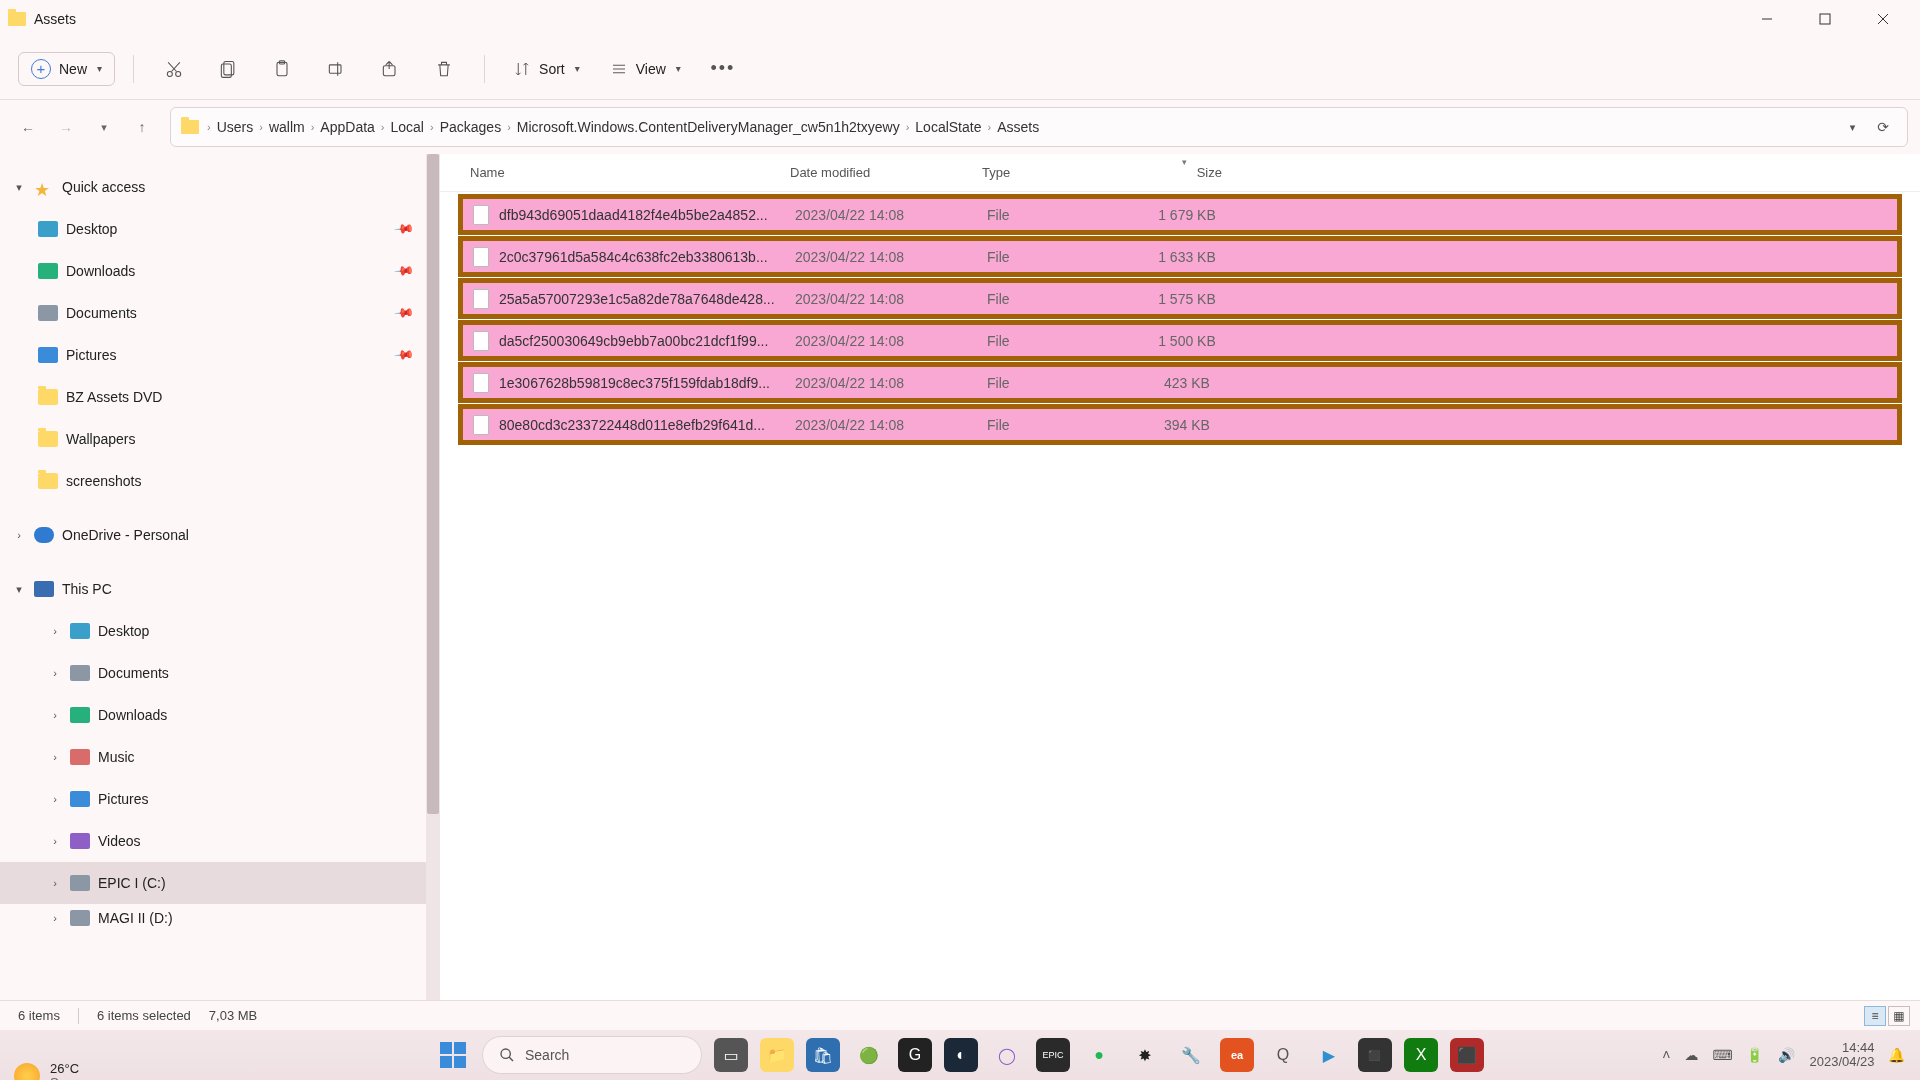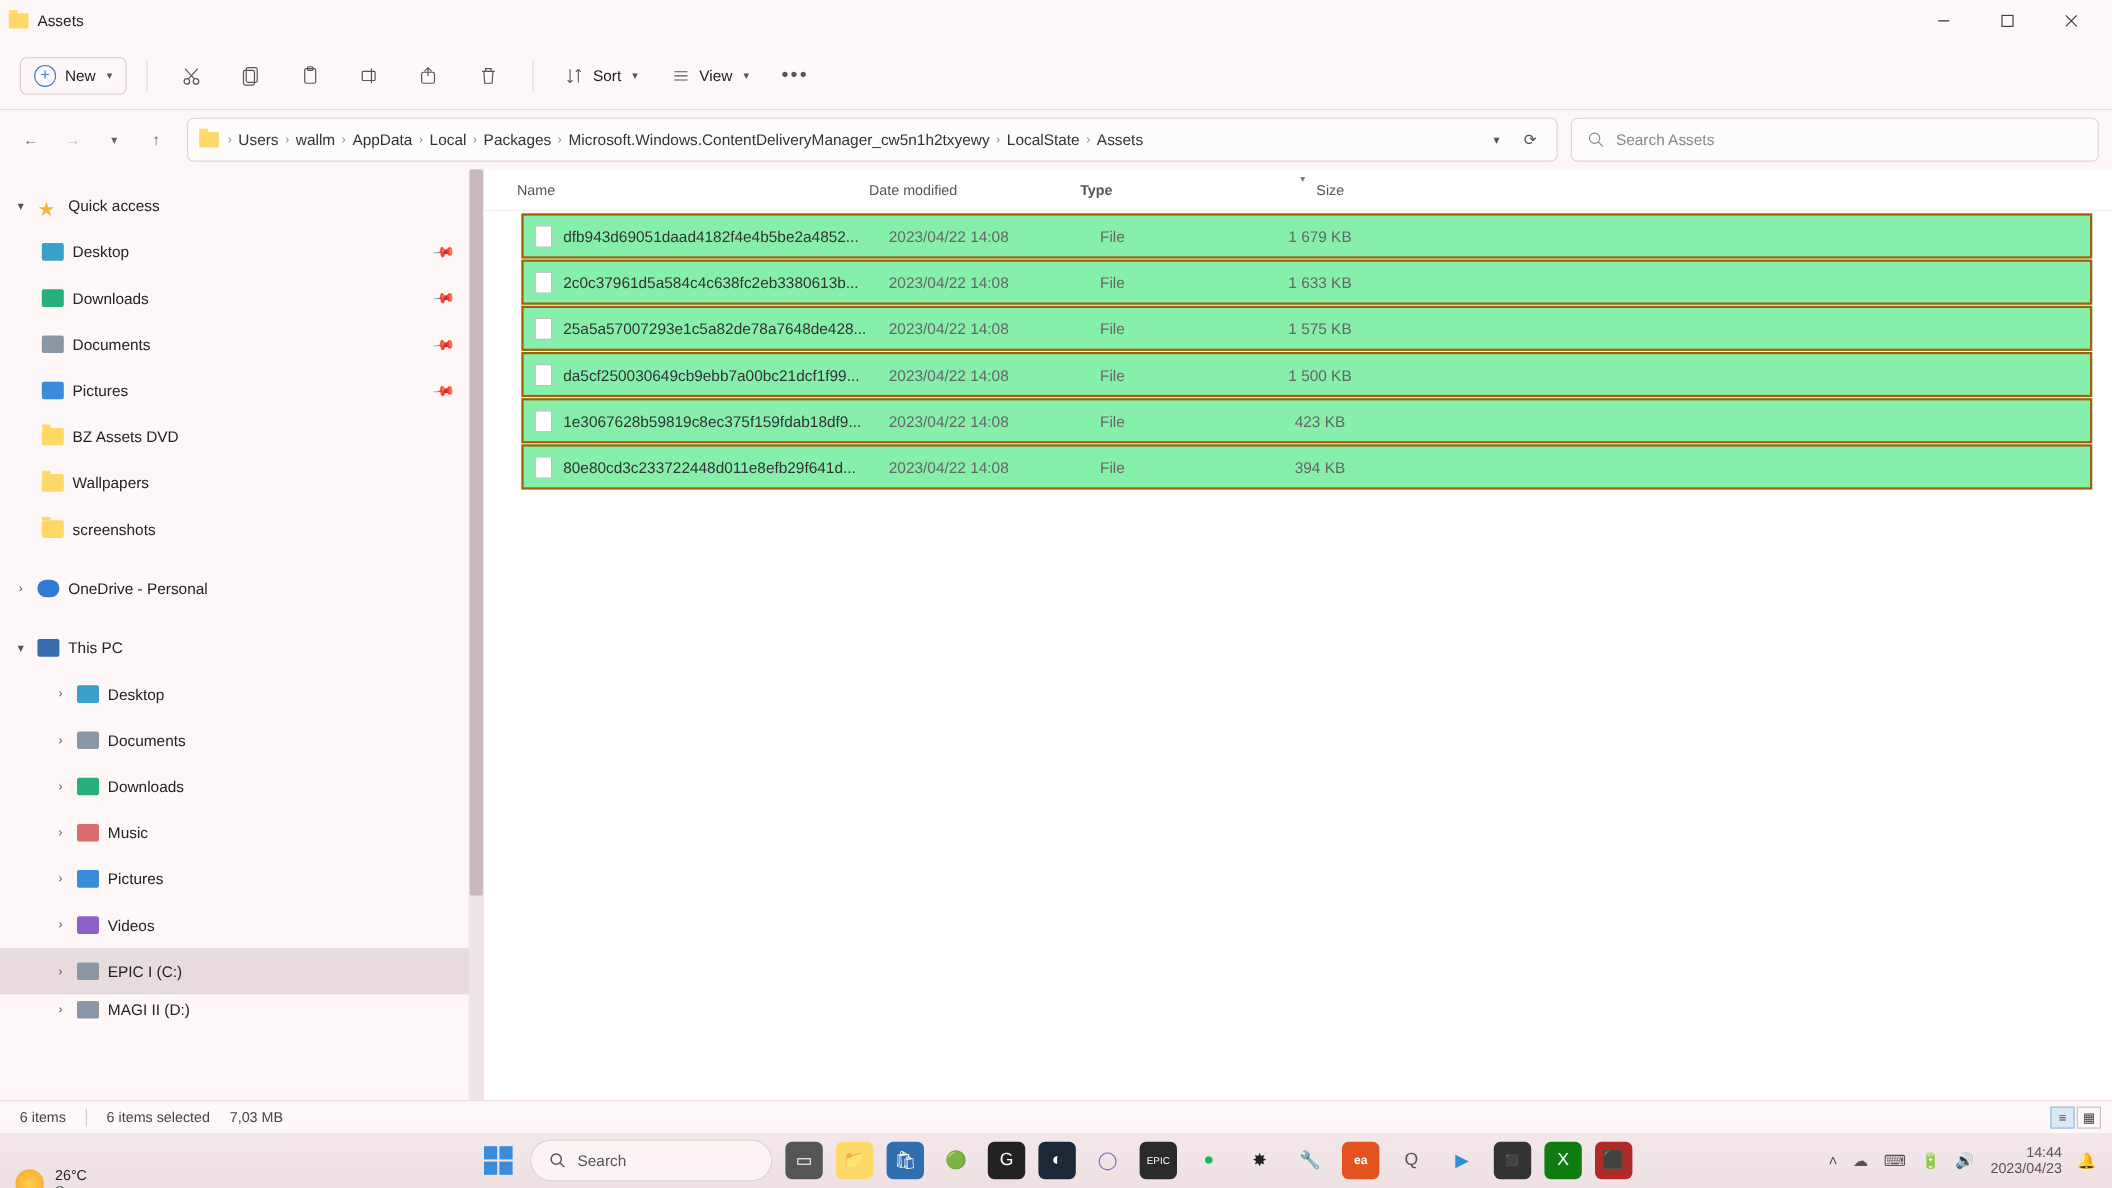--- a/index.html
+++ b/index.html
@@ -58,25 +58,25 @@
 .ico.vids{background:#8e5fc7;}
 .ico.cloud{background:#2f7bd1;border-radius:8px;}
 .ico.pc{background:#3a6db0;}
 .ico.drive{background:#8b97a5;}
 
 .content{flex:1;background:#fff;position:relative;}
 .cols{display:flex;height:38px;align-items:center;border-bottom:1px solid #eee;font-size:13px;color:#555;}
 .col{padding:0 10px;display:flex;align-items:center;gap:4px;}
 .c-name{width:340px;padding-left:30px;}
 .c-date{width:192px;}
-.c-type{width:160px;font-weight:bold;}
+.c-type{width:160px;}
 .c-size{width:100px;justify-content:flex-end;position:relative;}
 .sort-ind{position:absolute;top:-8px;left:50%;font-size:9px;color:#777;}
 .rows{padding:2px 18px 0 18px;}
-.row{display:flex;align-items:center;height:41px;background:#86efac;border:2px solid #a16207;margin-bottom:1px;margin-left:16px;}
+.row{display:flex;align-items:center;height:41px;background:#f9a8d4;border:5px solid #a16207;margin-bottom:1px;}
 .row .rc{padding:0 10px;white-space:nowrap;overflow:hidden;text-overflow:ellipsis;color:#333;}
 .r-name{width:322px;display:flex;align-items:center;gap:10px;padding-left:10px;}
 .file-ico{width:16px;height:20px;border:1px solid #bbb;background:#fff;border-radius:1px;flex-shrink:0;}
 .r-date{width:192px;color:#666 !important;}
 .r-type{width:160px;color:#666 !important;}
 .r-size{width:100px;text-align:center;color:#666 !important;}
 
 .status{height:30px;border-top:1px solid #e9dcde;display:flex;align-items:center;padding:0 18px;gap:18px;font-size:13px;color:#444;background:#fdf7f8;position:relative;}
 .status-sep{width:1px;height:16px;background:#ccc;}
 .view-toggles{position:absolute;right:10px;display:flex;gap:2px;}
@@ -208,27 +208,20 @@
     <span class="crumb">Packages</span>
     <span class="crumb-sep">›</span>
     <span class="crumb">Microsoft.Windows.ContentDeliveryManager_cw5n1h2txyewy</span>
     <span class="crumb-sep">›</span>
     <span class="crumb">LocalState</span>
     <span class="crumb-sep">›</span>
     <span class="crumb">Assets</span>
     <span class="addr-spacer"></span>
     <span class="addr-btn" style="font-size:11px;">▾</span>
     <span class="addr-btn">⟳</span>
-  </div>
-  <div class="searchbox">
-    <svg viewBox="0 0 24 24">
-        <circle cx="10" cy="10" r="7"></circle>
-        <line x1="15" y1="15" x2="21" y2="21"></line>
-      </svg>
-    <span>Search Assets</span>
   </div>
 </div>
 
 <div class="body">
 
   <div class="sidebar">
     <div class="tree-row">
       <span class="expander">▾</span>
       <span class="ico star" style="color:#f3b53a;font-size:18px;">★</span>
       <span>Quick access</span>

